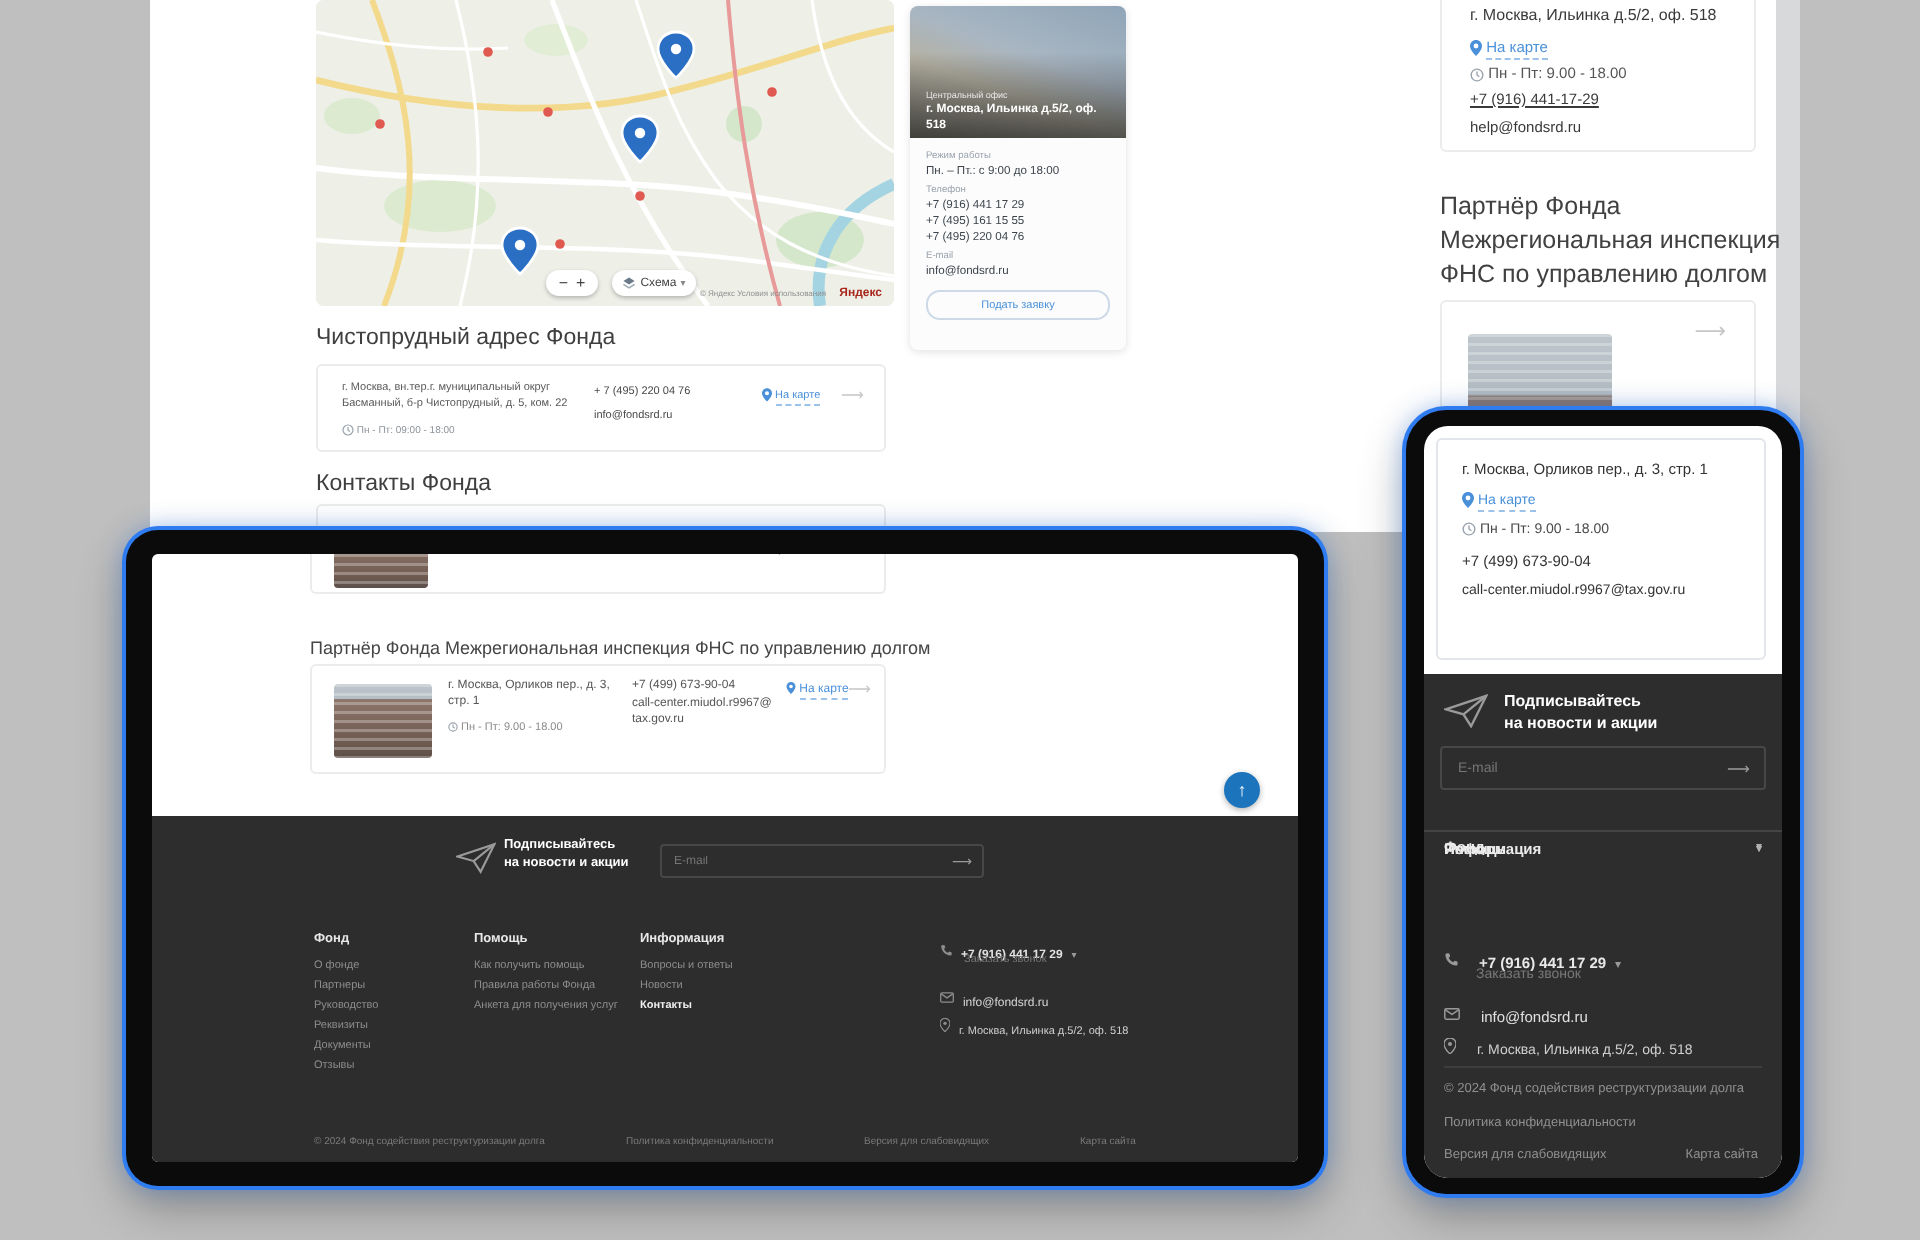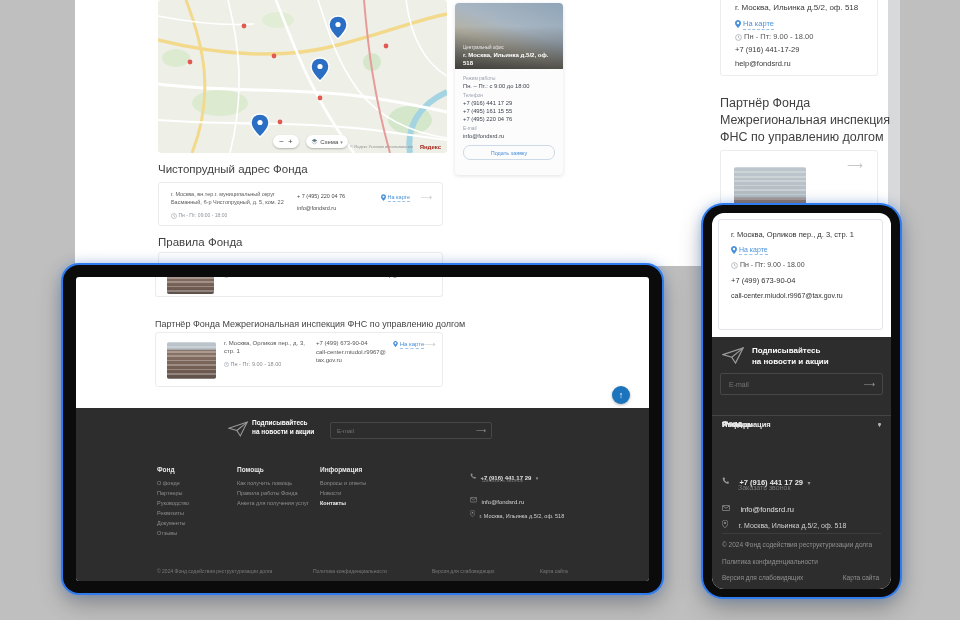--- a/index.html
+++ b/index.html
@@ -158,40 +158,40 @@
     <div class="t" style="left:222px;top:11px;font-size:5.5px;">
       <svg class="ic" width="5" height="7" viewBox="0 0 12 16">
           <path d="M6 0C2.7 0 0 2.7 0 6c0 4.4 6 10 6 10s6-5.6 6-10C12 2.7 9.3 0 6 0z" fill="#4a90d9"></path>
           <circle cx="6" cy="6" r="2.4" fill="#fff"></circle>
         </svg>
       <span class="maplink">На карте</span>
     </div>
     <div class="t arrowg" style="right:10px;top:10px;font-size:8px;">⟶</div>
   </div>
 
-  <div class="t h-desk" style="left:158px;top:236px;">Правила Фонда</div>
+  <div class="t h-desk" style="left:158px;top:236px;">Контакты Фонда</div>
   <div class="card" style="left:158px;top:252px;width:285px;height:16px;"></div>
 
   <div class="card" style="left:720px;top:-30px;width:158px;height:106px;">
     <div class="t" style="left:14px;top:32px;font-size:8px;color:#3a3a3a;">г. Москва, Ильинка д.5/2, оф. 518</div>
     <div class="t" style="left:14px;top:48px;font-size:7.5px;">
       <svg class="ic" width="6" height="8" viewBox="0 0 12 16">
           <path d="M6 0C2.7 0 0 2.7 0 6c0 4.4 6 10 6 10s6-5.6 6-10C12 2.7 9.3 0 6 0z" fill="#4a90d9"></path>
           <circle cx="6" cy="6" r="2.4" fill="#fff"></circle>
         </svg>
       <span class="maplink">На карте</span>
     </div>
     <div class="t" style="left:14px;top:61px;font-size:7.5px;color:#555;">
       <svg class="ic" width="7" height="7" viewBox="0 0 12 12">
           <circle cx="6" cy="6" r="5" fill="none" stroke="#9aa3ad" stroke-width="1.2"></circle>
           <path d="M6 3 V6 L8 7.5" fill="none" stroke="#9aa3ad" stroke-width="1.2"></path>
         </svg>
       <span>Пн - Пт: 9.00 - 18.00</span>
     </div>
-    <div class="t" style="left:14px;top:74px;font-size:7.5px;color:#3a3a3a;">+7 (916) 441-17-29</div>
+    <div class="t" style="left:14px;top:74px;font-size:7.5px;color:#3a3a3a;text-decoration:underline;">+7 (916) 441-17-29</div>
     <div class="t" style="left:14px;top:88px;font-size:7.5px;color:#3a3a3a;">help@fondsrd.ru</div>
   </div>
   <div class="wrap" style="left:720px;top:95px;width:172px;font-size:12.5px;line-height:17px;color:#414141;">Партнёр Фонда Межрегиональная инспекция ФНС по управлению долгом</div>
   <div class="card" style="left:720px;top:150px;width:158px;height:190px;">
     <div class="t arrowg" style="right:14px;top:8px;font-size:11px;">⟶</div>
     <div class="abs bimg" style="left:13px;top:16px;width:72px;height:150px;"></div>
   </div>
 
   <div class="device" style="left:63px;top:265px;width:599px;height:328px;border-radius:16px;">
     <div class="screen" style="left:13px;top:12px;width:573px;height:304px;border-radius:3px;">

